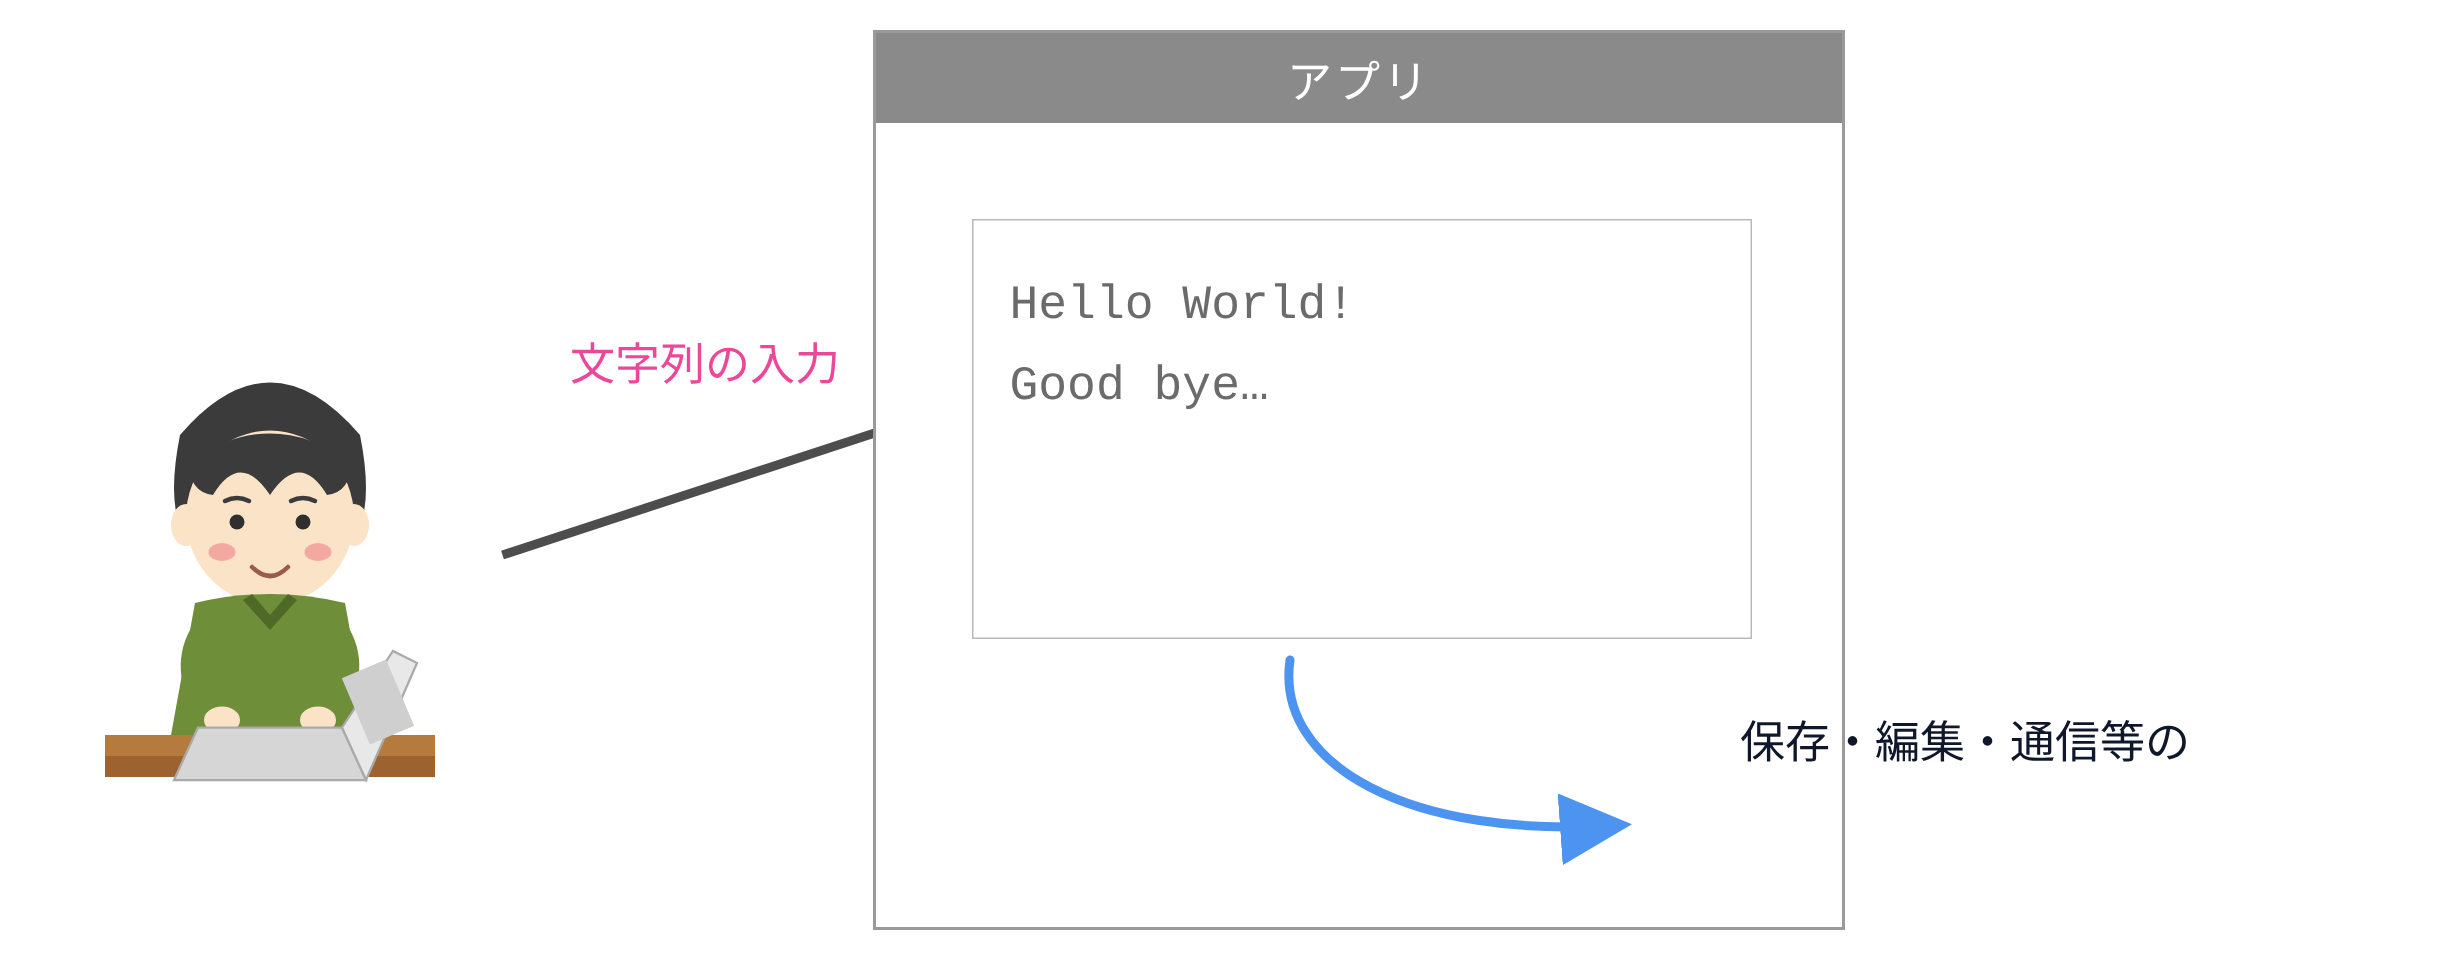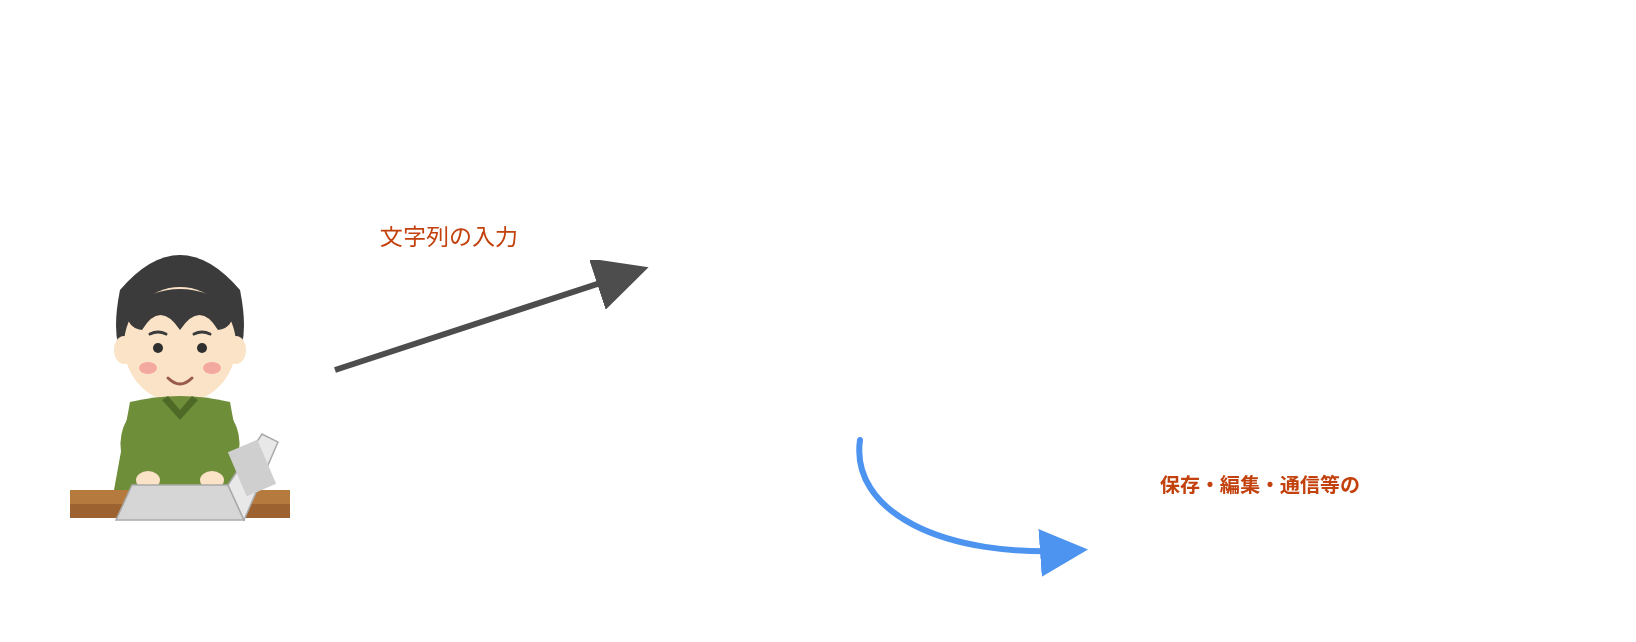--- a/index.html
+++ b/index.html
@@ -32,22 +32,22 @@
     position: absolute;
     left: 330px;
     top: 260px;
     width: 320px;
     height: 120px;
   }
   .input-label {
     position: absolute;
     left: 380px;
     top: 218px;
-    font-size: 23px;
-    color: #c2410c;
+    font-size: 30px;
+    color: #ec4899;
     white-space: nowrap;
   }
 
   
   .app-window {
     position: absolute;
     left: 582px;
     top: 20px;
     width: 648px;
     height: 600px;
@@ -92,25 +92,24 @@
     position: absolute;
     left: 820px;
     top: 430px;
     width: 300px;
     height: 160px;
   }
   .process-label {
     position: absolute;
     left: 1160px;
     top: 468px;
-    color: #c2410c;
-    font-size: 20px;
+    color: #0f172a;
+    font-size: 30px;
     line-height: 1.6;
     white-space: nowrap;
-    font-weight: bold;
   }
   .process-label .line { display: block; }
 </style>
 </head>
 <body>
 
 <div class="stage">
 
   <div class="user-illustration">
     <svg viewBox="0 0 280 320">
@@ -160,20 +159,29 @@
     <svg viewBox="0 0 320 120">
       <defs>
         <marker id="ahdark" viewBox="0 0 12 12" refX="10" refY="6" markerWidth="9" markerHeight="9" orient="auto-start-reverse">
           <path d="M0 0 L12 6 L0 12 Z" fill="#4d4d4d"></path>
         </marker>
       </defs>
       <line x1="5" y1="110" x2="310" y2="10" stroke="#4d4d4d" stroke-width="6" marker-end="url(#ahdark)"></line>
     </svg>
   </div>
 
+  <div class="app-window">
+    <div class="app-titlebar">
+      <span>アプリ</span>
+    </div>
+    <div class="app-body">
+      <div class="text-area">Hello World!
+Good bye…</div>
+    </div>
+  </div>
 
   <div class="process-arrow">
     <svg viewBox="0 0 300 160">
       <defs>
         <marker id="ahblue" viewBox="0 0 12 12" refX="10" refY="6" markerWidth="8" markerHeight="8" orient="auto-start-reverse">
           <path d="M0 0 L12 6 L0 12 Z" fill="#4d94f0"></path>
         </marker>
       </defs>
       <path d="M40 10 C 30 80, 120 130, 260 120" stroke="#4d94f0" stroke-width="6" fill="none" marker-end="url(#ahblue)" stroke-linecap="round"></path>
     </svg>

